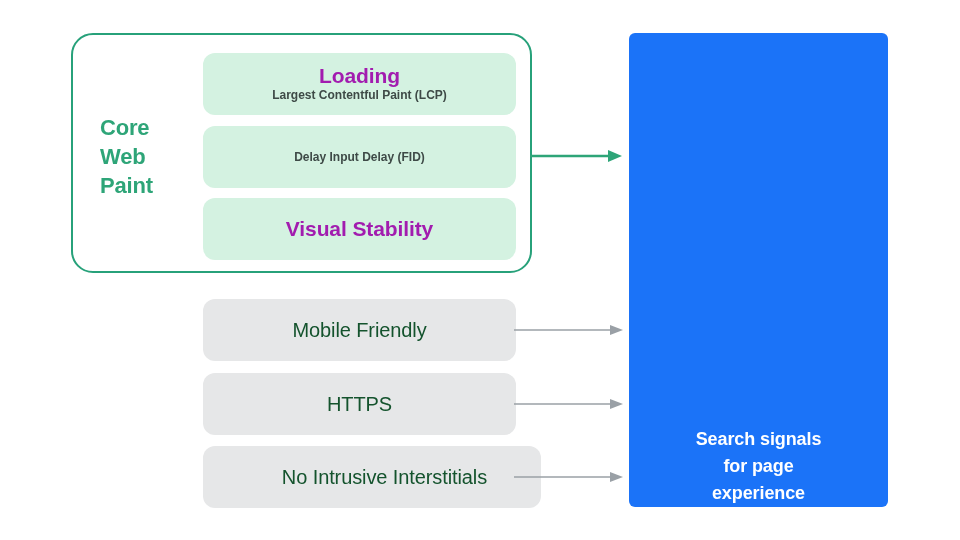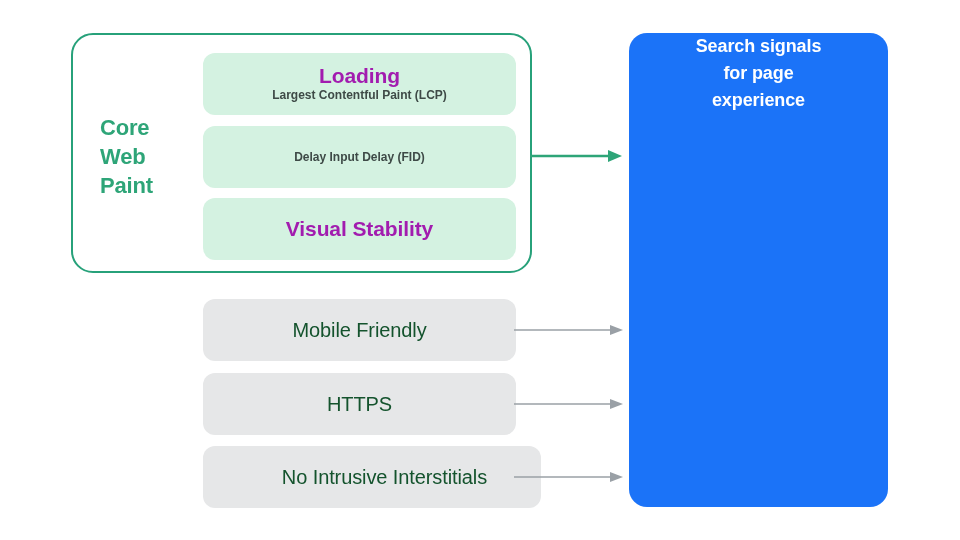--- a/index.html
+++ b/index.html
@@ -104,23 +104,23 @@
   }
 
   
   #blue-panel {
     position: absolute;
     left: 629px;
     top: 33px;
     width: 259px;
     height: 474px;
     background: #1b73f8;
-    border-radius: 18px;
+    border-radius: 6px;
     display: flex;
-    align-items: flex-start;
+    align-items: flex-end;
     justify-content: center;
   }
   #blue-panel-text {
     color: #ffffff;
     font-size: 18px;
     font-weight: bold;
     line-height: 27px;
     text-align: center;
     letter-spacing: -0.1px;
     white-space: pre-line;

